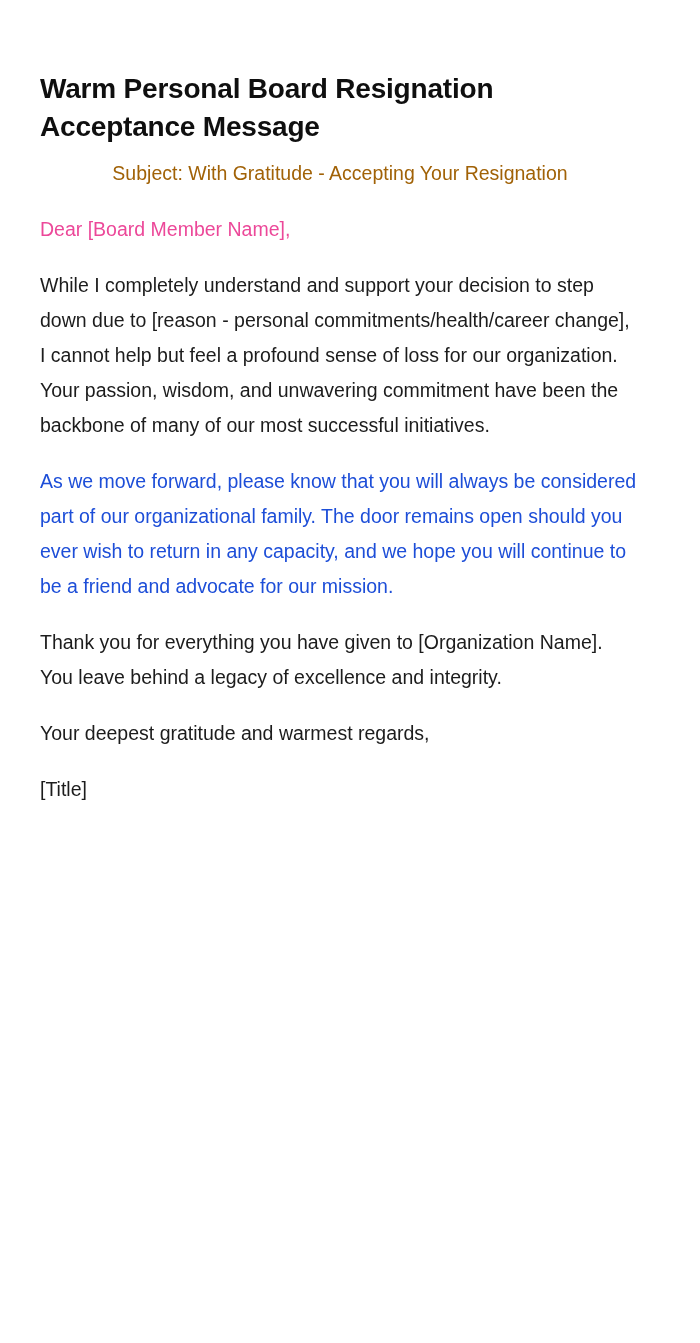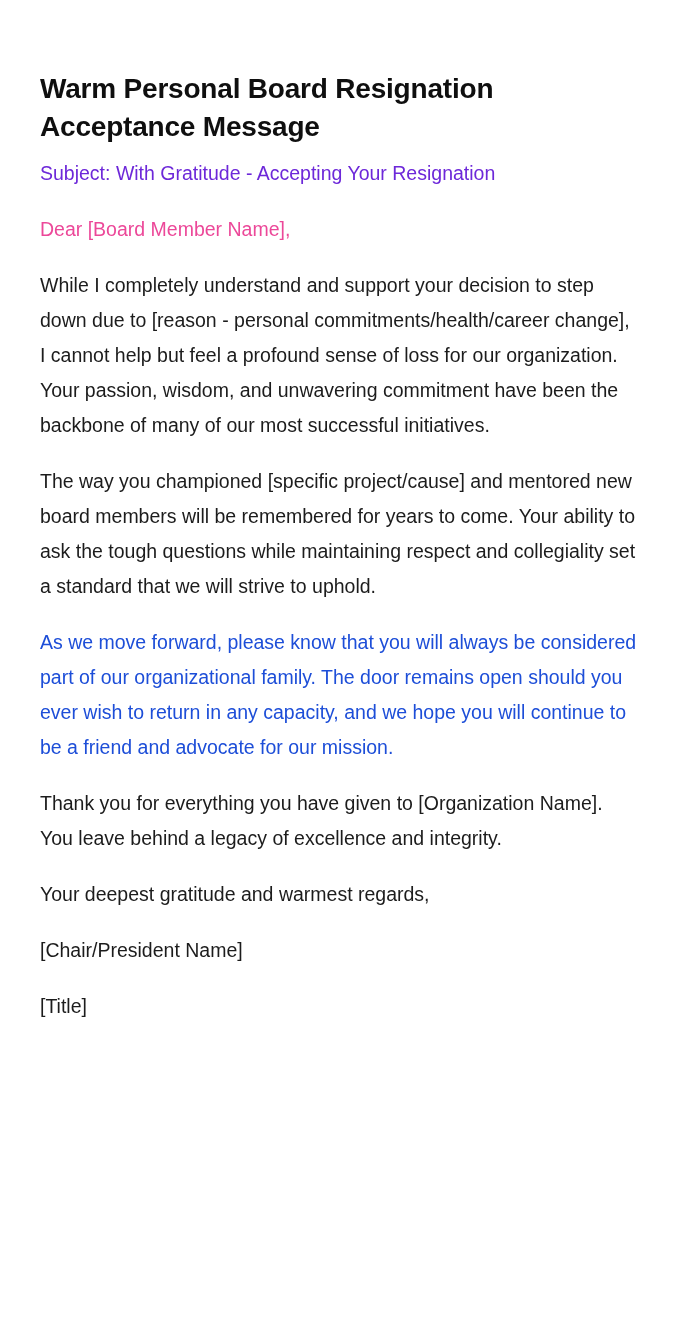--- a/index.html
+++ b/index.html
@@ -53,25 +53,23 @@
 </style>
 </head>
 <body>
 
 <div class="page" style="background: rgb(255, 255, 255);">
   <article class="doc">
 
     <h1 class="doc-title" style="color: rgb(15, 15, 15);">Warm Personal Board Resignation Acceptance Message</h1>
 
     <div class="doc-body">
-      <p style="color: #6d28d9;">Subject: With Gratitude - Accepting Your Resignation</p>
+      <p style="color: #a16207; text-align: center;">Subject: With Gratitude - Accepting Your Resignation</p>
       <p style="color: #ec4899;">Dear [Board Member Name],</p>
       <p style="color: rgb(28, 28, 28);">While I completely understand and support your decision to step down due to [reason - personal commitments/health/career change], I cannot help but feel a profound sense of loss for our organization. Your passion, wisdom, and unwavering commitment have been the backbone of many of our most successful initiatives.</p>
-      <p style="color: rgb(28, 28, 28);">The way you championed [specific project/cause] and mentored new board members will be remembered for years to come. Your ability to ask the tough questions while maintaining respect and collegiality set a standard that we will strive to uphold.</p>
       <p style="color: #1d4ed8;">As we move forward, please know that you will always be considered part of our organizational family. The door remains open should you ever wish to return in any capacity, and we hope you will continue to be a friend and advocate for our mission.</p>
       <p style="color: rgb(28, 28, 28);">Thank you for everything you have given to [Organization Name]. You leave behind a legacy of excellence and integrity.</p>
       <p style="color: rgb(28, 28, 28);">Your deepest gratitude and warmest regards,</p>
-      <p style="color: rgb(28, 28, 28);">[Chair/President Name]</p>
       <p style="color: rgb(28, 28, 28);">[Title]</p>
     </div>
 
   </article>
 </div>
 
 </body></html>

